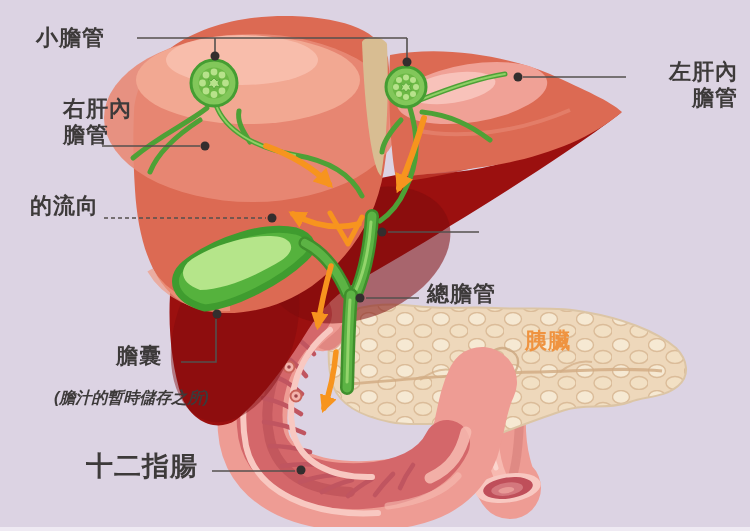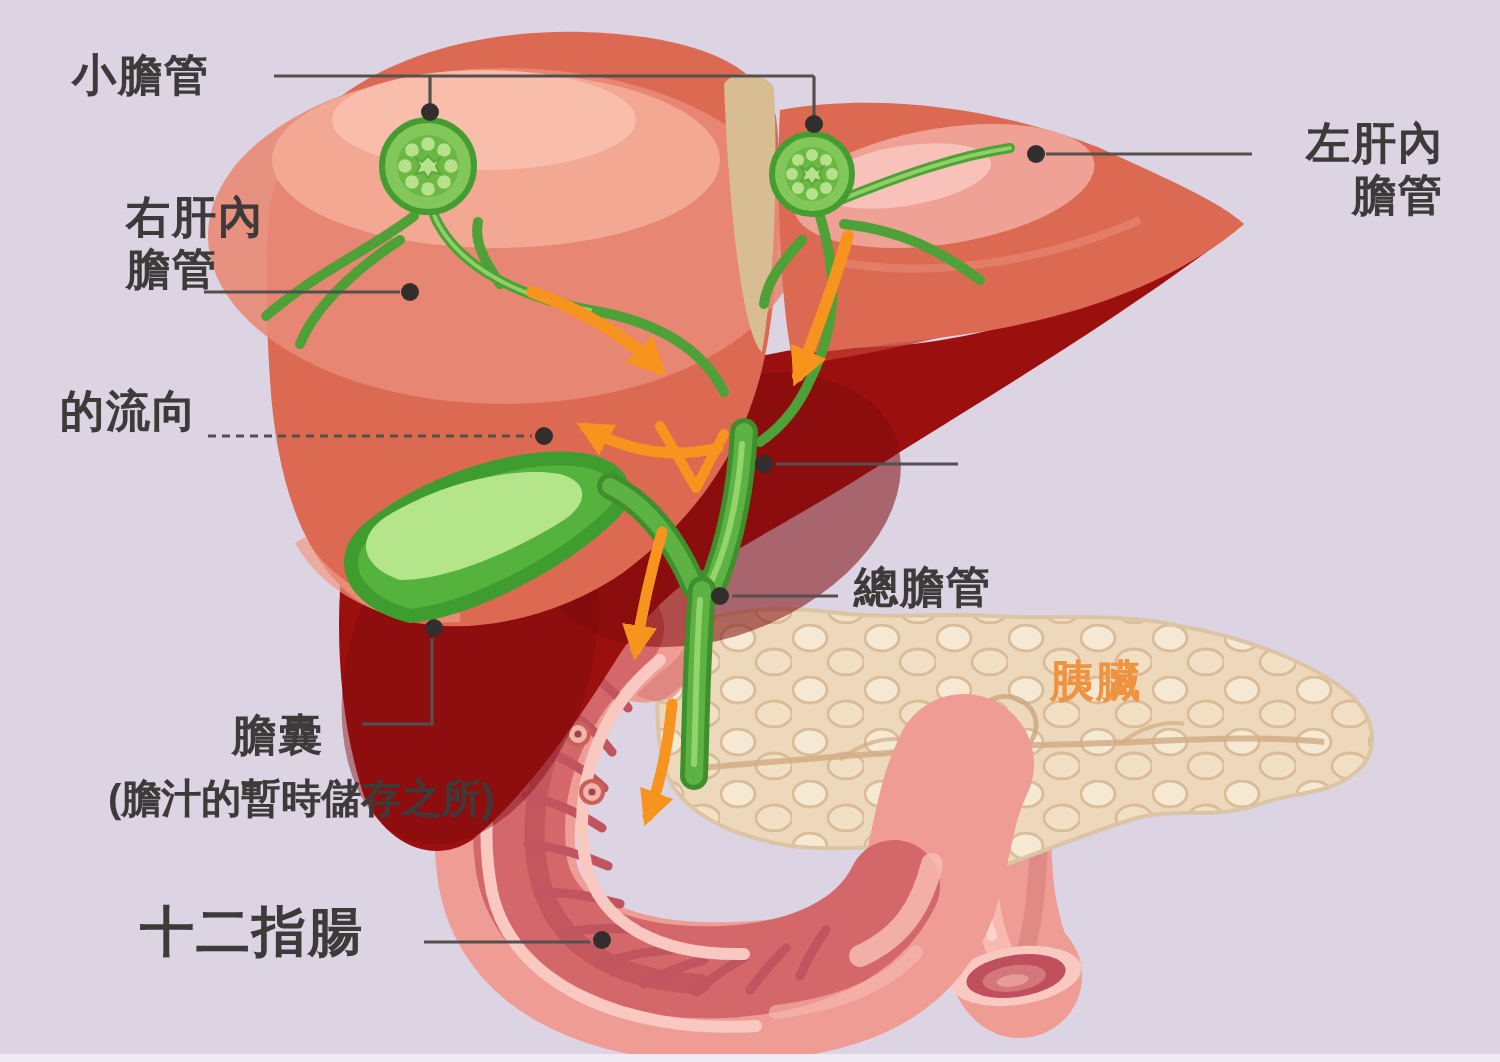--- a/index.html
+++ b/index.html
@@ -48,24 +48,24 @@
   }
   #art{position:absolute;left:0;top:0;}
   .lbl{
     position:absolute;color:var(--label);font-weight:bold;font-size:22px;
     line-height:1.18;letter-spacing:1px;white-space:nowrap;
   }
   .lbl span{display:block;}
   #lbl-small-ducts{left:36px;top:25px;}
   #lbl-right-ducts{left:31px;top:96px;margin-left:32px;}
   #lbl-bile-flow{left:30px;top:193px;}
-  #lbl-gb{left:116px;top:343px;margin-top:12px;}
-  #lbl-gb-note{left:54px;top:389px;font-size:20px;letter-spacing:0;}
-  #lbl-duodenum{left:70px;top:451px;font-size:27px;}
-  #lbl-left-ducts{left:628px;top:59px;width:94px;text-align:right;}
+  #lbl-gb{left:116px;top:343px;}
+  #lbl-gb-note{left:54px;top:389px;font-size:16px;letter-spacing:0;font-style:italic;}
+  #lbl-duodenum{left:86px;top:451px;font-size:27px;}
+  #lbl-left-ducts{left:644px;top:59px;width:94px;text-align:right;}
   #lbl-chd{left:485px;top:217px;}
   #lbl-cbd{left:427px;top:281px;}
   #lbl-pancreas{left:525px;top:328px;color:var(--orange-label);}
   #bottom-strip{position:absolute;left:0;bottom:0;width:750px;height:4px;background:var(--bg-strip);}
 </style>
 </head>
 <body>
 
 <div id="canvas">
 

